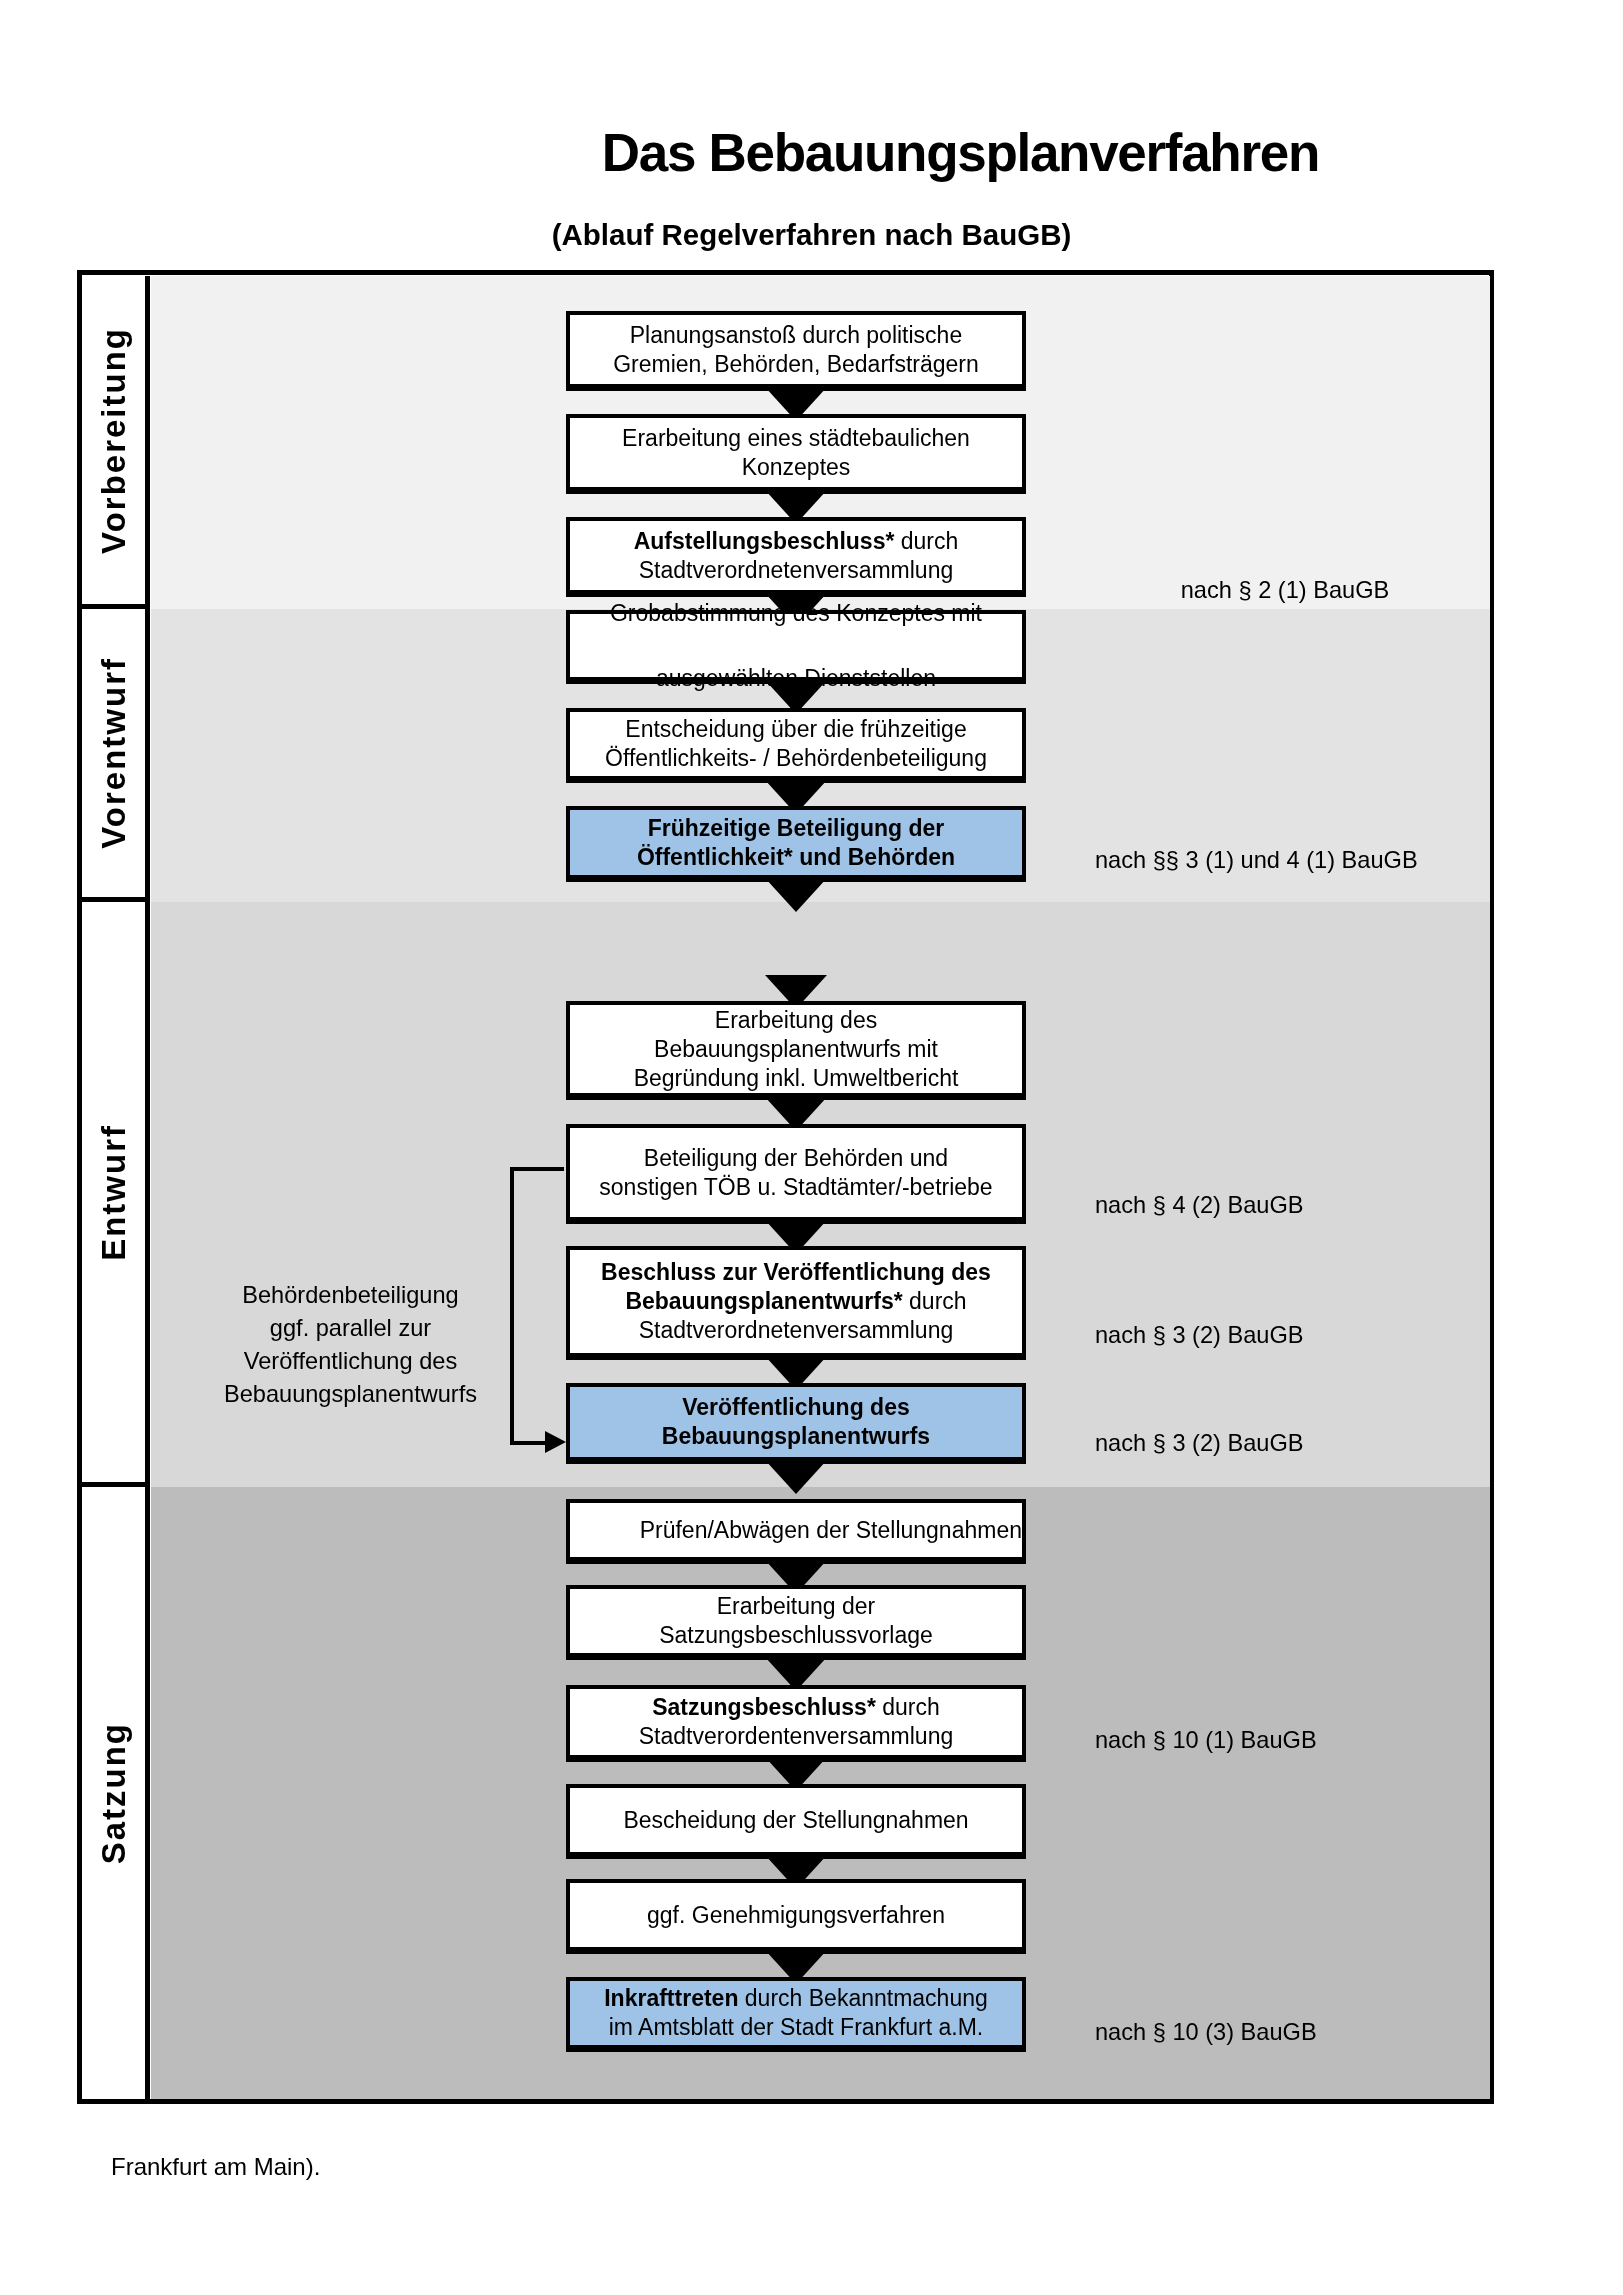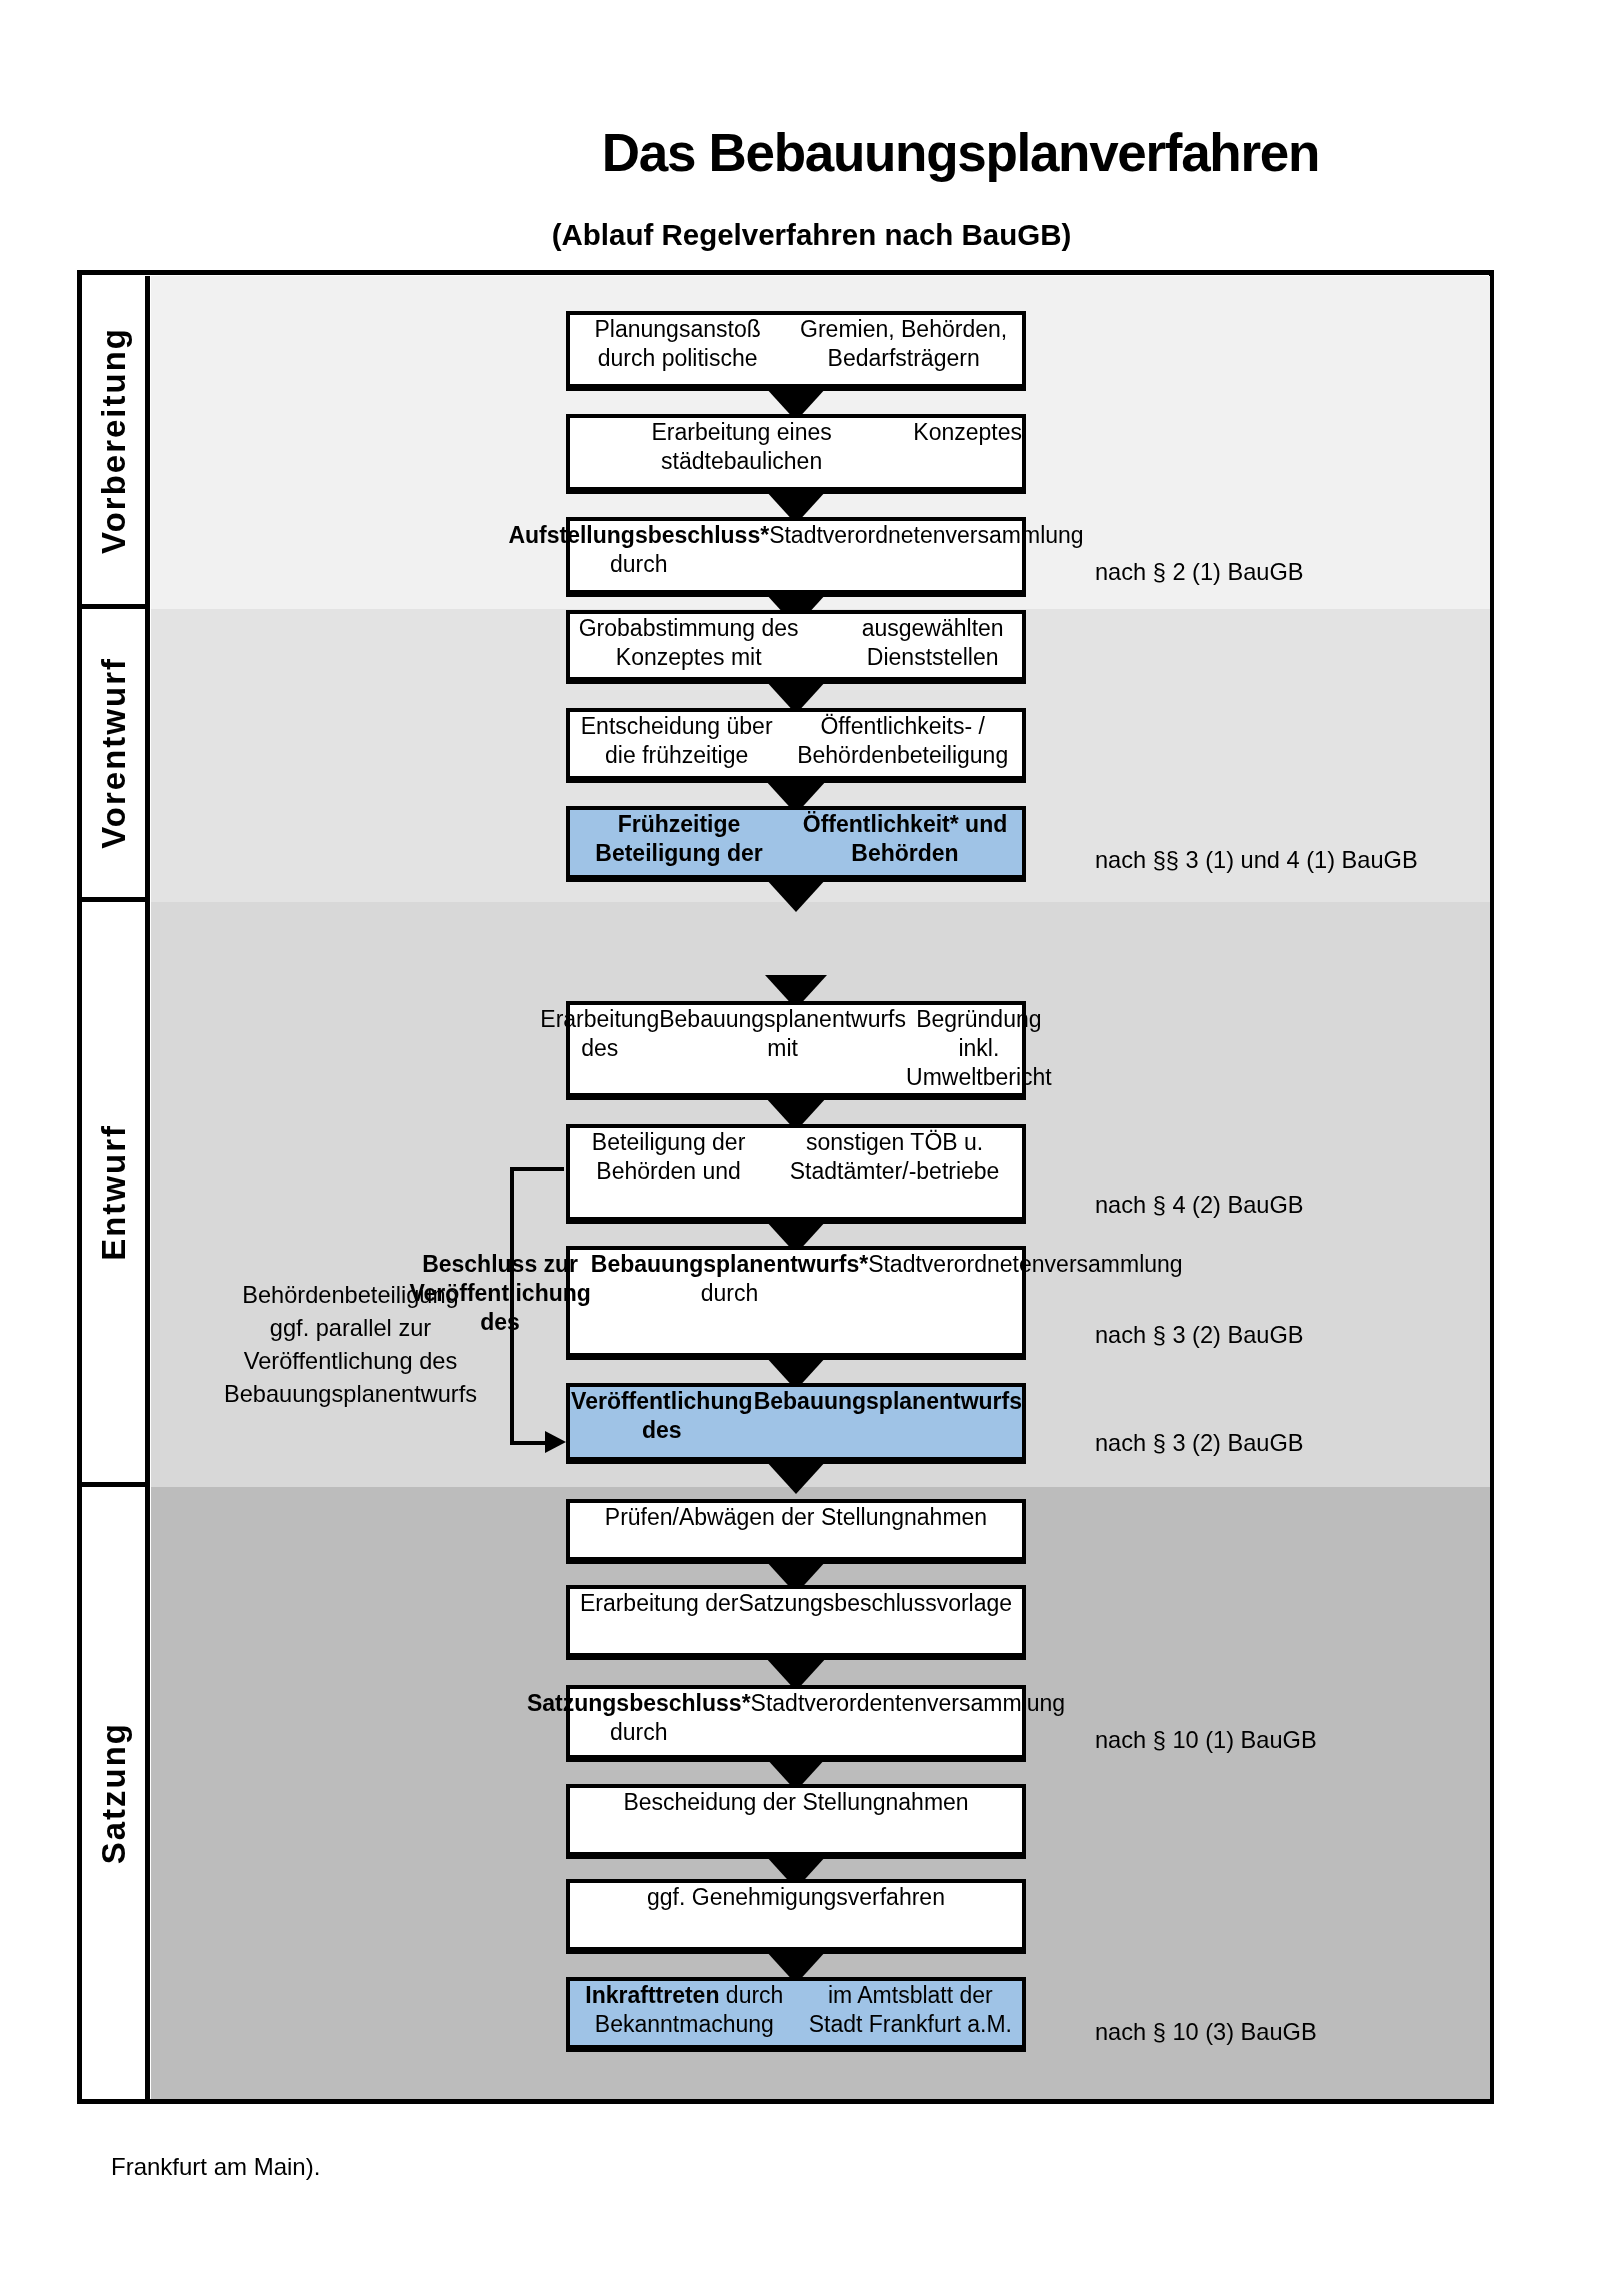--- a/index.html
+++ b/index.html
@@ -11,21 +11,21 @@
   .band1{background:var(--band1);}
   .band2{background:var(--band2);}
   .band3{background:var(--band3);}
   .band4{background:var(--band4);}
   .labelcell{position:absolute;left:82px;width:63px;background:#fff;z-index:1;box-sizing:border-box;
              display:flex;align-items:center;justify-content:center;}
   .labelcell.sep{border-bottom:5.2px solid #000;}
   .labelcell span{writing-mode:vertical-rl;transform:rotate(180deg);font-size:33px;font-weight:bold;letter-spacing:2px;white-space:nowrap;}
   .vdivider{position:absolute;left:145px;top:276px;width:5.2px;height:1824px;background:#000;z-index:2;}
   .flow-box{position:absolute;left:566px;width:460px;background:#fff;border:4.6px solid #000;border-bottom-width:7.9px;
-            box-sizing:border-box;z-index:3;display:flex;flex-direction:row;justify-content:center;
+            box-sizing:border-box;z-index:3;display:flex;flex-direction:column;justify-content:center;
             text-align:center;font-size:23px;line-height:29px;}
   .flow-box.hl{background:var(--highlight);}
   .flow-box .b{font-weight:bold;}
   .arrow{position:absolute;left:765px;width:0;height:0;border-left:31px solid transparent;border-right:31px solid transparent;border-top:34px solid #000;z-index:2;}
   .ref{position:absolute;left:1095px;width:380px;font-size:23.6px;line-height:29px;z-index:3;text-align:left;}
   .sidenote{position:absolute;left:151px;top:1231px;width:399px;text-align:center;font-size:23.6px;line-height:33px;z-index:2;margin-top:48px;}
   .bk{position:absolute;background:#000;z-index:2;}
   .bk-arrowhead{position:absolute;left:545px;top:1431px;width:0;height:0;border-top:11.8px solid transparent;border-bottom:11.8px solid transparent;border-left:21px solid #000;z-index:2;}
   .footnote{position:absolute;left:111px;top:2149px;width:1440px;font-size:24px;line-height:35px;z-index:1;}
 </style>
@@ -68,21 +68,21 @@
     <div><span class="b"></span><span>Erarbeitung eines städtebaulichen</span></div>
     <div><span class="b"></span><span>Konzeptes</span></div>
   </div>
   <div class="arrow" style="top:490px;"></div>
 
   <div class="flow-box" style="top:517px;height:80px;">
     <div><span class="b">Aufstellungsbeschluss*</span><span> durch</span></div>
     <div><span class="b"></span><span>Stadtverordnetenversammlung</span></div>
   </div>
   <div class="arrow" style="top:593px;"></div>
-  <div class="ref" style="top:558px;">nach § 2 (1) BauGB</div>
+  <div class="ref" style="top:576px;text-align:center;">nach § 2 (1) BauGB</div>
 
   <div class="flow-box" style="top:610px;height:74px;gap:36px;">
     <div><span class="b"></span><span>Grobabstimmung des Konzeptes mit</span></div>
     <div><span class="b"></span><span>ausgewählten Dienststellen</span></div>
   </div>
   <div class="arrow" style="top:680px;"></div>
 
   <div class="flow-box" style="top:708px;height:75px;">
     <div><span class="b"></span><span>Entscheidung über die frühzeitige</span></div>
     <div><span class="b"></span><span>Öffentlichkeits- / Behördenbeteiligung</span></div>

